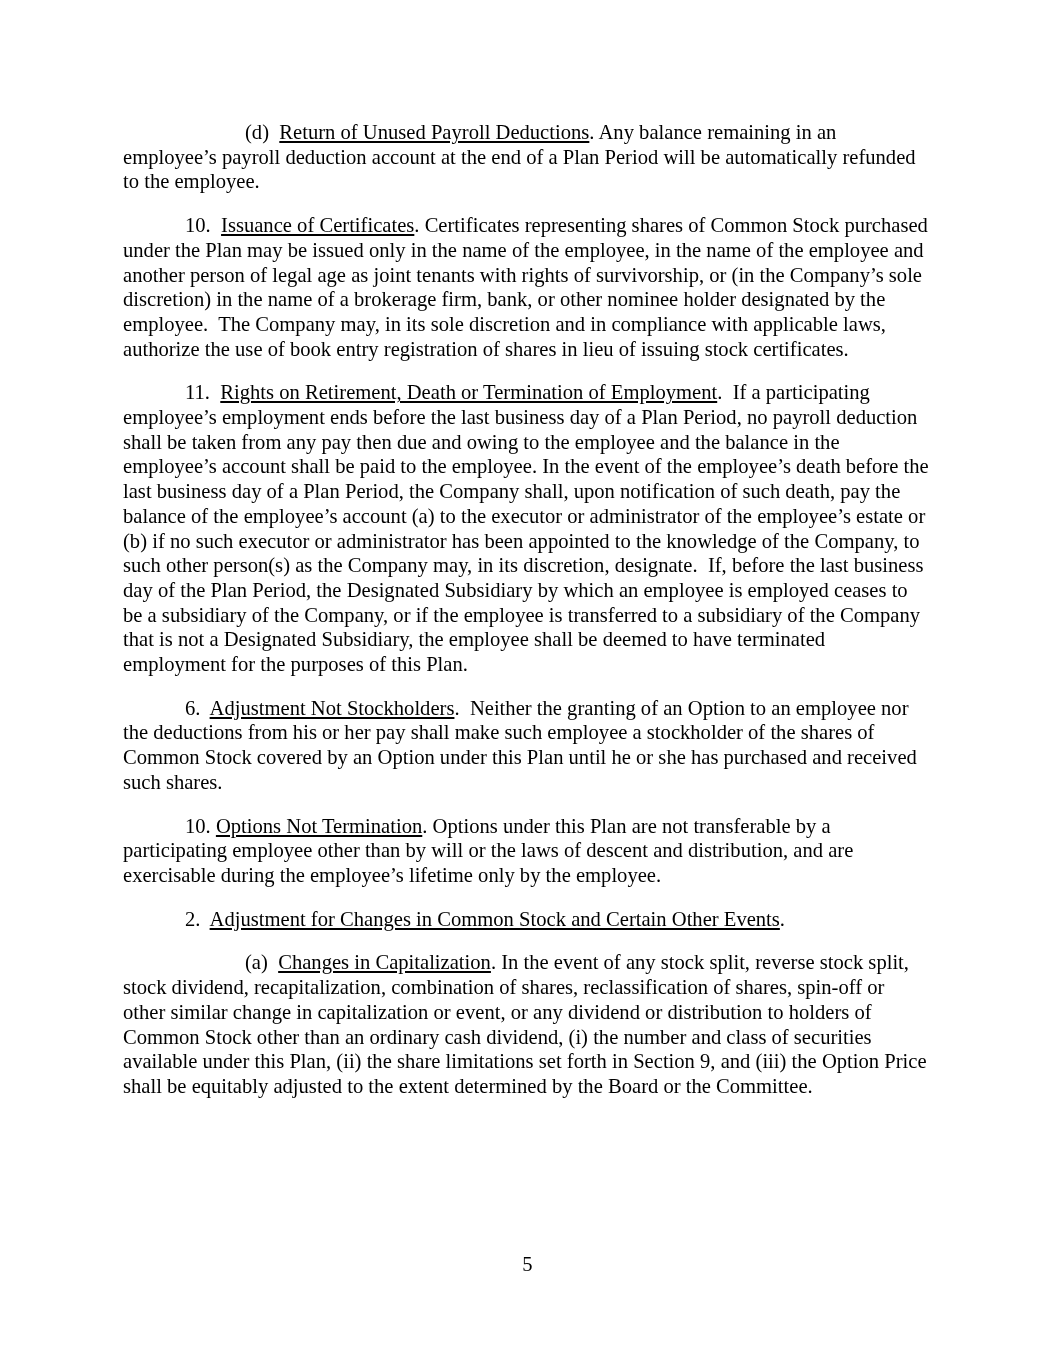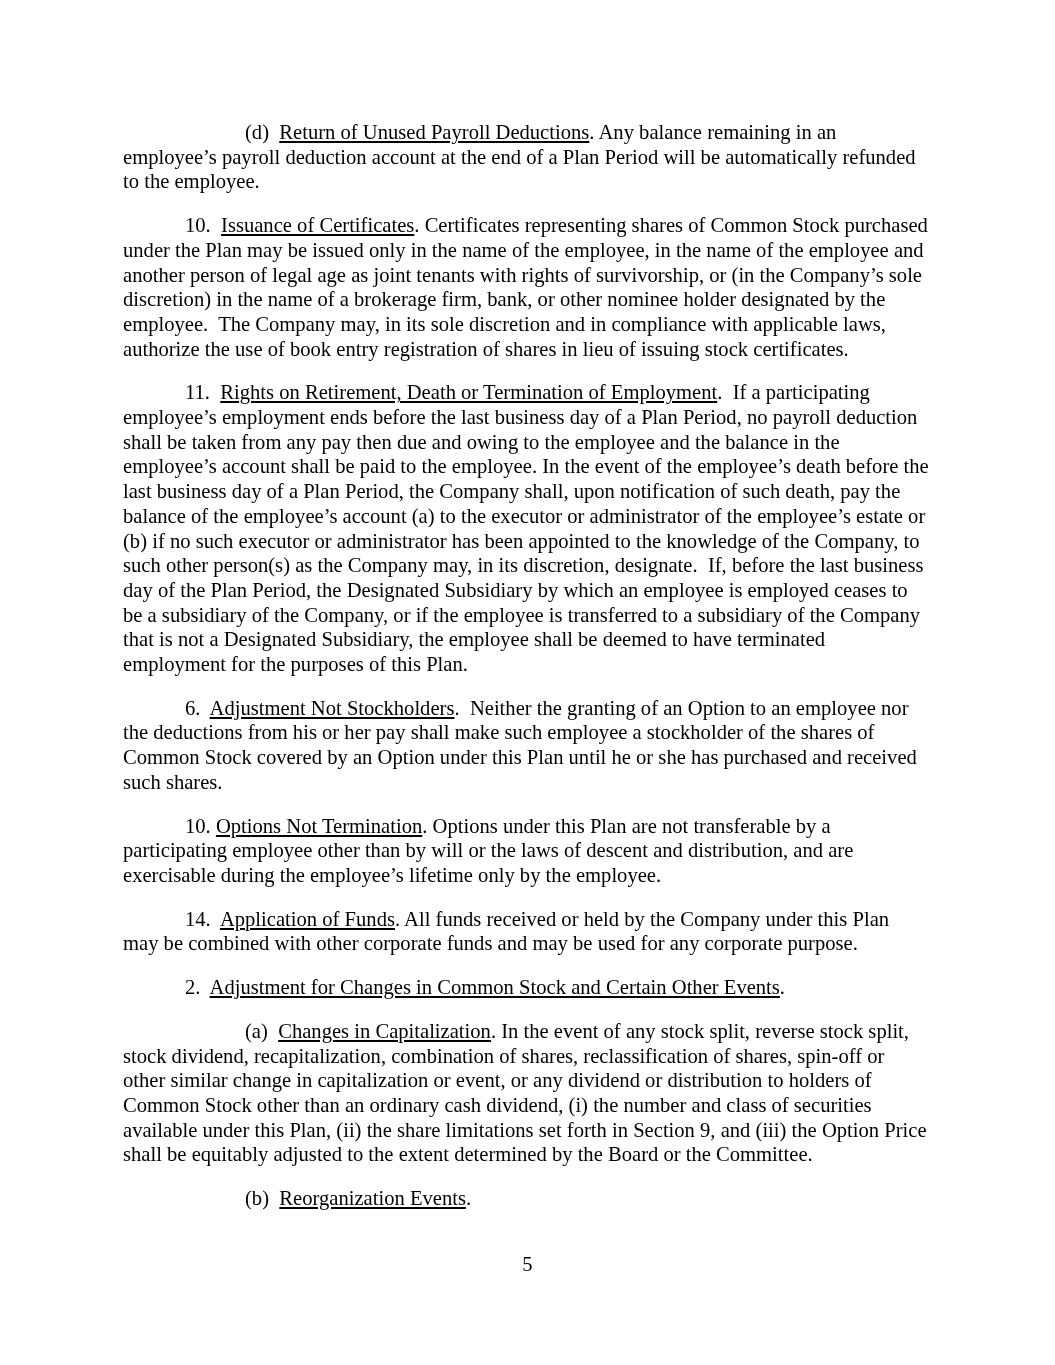--- a/index.html
+++ b/index.html
@@ -47,19 +47,17 @@
 </head>
 <body>
 
 <div class="page">
   <div class="content">
       <p class="para indent-deep"><span>(d)  </span><span class="u">Return of Unused Payroll Deductions</span><span>. Any balance remaining in an employee’s payroll deduction account at the end of a Plan Period will be automatically refunded to the employee.</span></p>
       <p class="para indent-normal"><span>10.  </span><span class="u">Issuance of Certificates</span><span>. Certificates representing shares of Common Stock purchased under the Plan may be issued only in the name of the employee, in the name of the employee and another person of legal age as joint tenants with rights of survivorship, or (in the Company’s sole discretion) in the name of a brokerage firm, bank, or other nominee holder designated by the employee.  The Company may, in its sole discretion and in compliance with applicable laws, authorize the use of book entry registration of shares in lieu of issuing stock certificates.</span></p>
       <p class="para indent-normal"><span>11.  </span><span class="u">Rights on Retirement, Death or Termination of Employment</span><span>.  If a participating employee’s employment ends before the last business day of a Plan Period, no payroll deduction shall be taken from any pay then due and owing to the employee and the balance in the employee’s account shall be paid to the employee. In the event of the employee’s death before the last business day of a Plan Period, the Company shall, upon notification of such death, pay the balance of the employee’s account (a) to the executor or administrator of the employee’s estate or (b) if no such executor or administrator has been appointed to the knowledge of the Company, to such other person(s) as the Company may, in its discretion, designate.  If, before the last business day of the Plan Period, the Designated Subsidiary by which an employee is employed ceases to be a subsidiary of the Company, or if the employee is transferred to a subsidiary of the Company that is not a Designated Subsidiary, the employee shall be deemed to have terminated employment for the purposes of this Plan.</span></p>
       <p class="para indent-normal"><span>6.  </span><span class="u">Adjustment Not Stockholders</span><span>.  Neither the granting of an Option to an employee nor the deductions from his or her pay shall make such employee a stockholder of the shares of Common Stock covered by an Option under this Plan until he or she has purchased and received such shares.</span></p>
       <p class="para indent-normal"><span>10. </span><span class="u">Options Not Termination</span><span>. Options under this Plan are not transferable by a participating employee other than by will or the laws of descent and distribution, and are exercisable during the employee’s lifetime only by the employee.</span></p>
-      <p class="para indent-normal"><span>14.  </span><span class="u">Application of Funds</span><span>. All funds received or held by the Company under this Plan may be combined with other corporate funds and may be used for any corporate purpose.</span></p>
       <p class="para indent-normal"><span>2.  </span><span class="u">Adjustment for Changes in Common Stock and Certain Other Events</span><span>.</span></p>
       <p class="para indent-deep"><span>(a)  </span><span class="u">Changes in Capitalization</span><span>. In the event of any stock split, reverse stock split, stock dividend, recapitalization, combination of shares, reclassification of shares, spin-off or other similar change in capitalization or event, or any dividend or distribution to holders of Common Stock other than an ordinary cash dividend, (i) the number and class of securities available under this Plan, (ii) the share limitations set forth in Section 9, and (iii) the Option Price shall be equitably adjusted to the extent determined by the Board or the Committee.</span></p>
-      <p class="para indent-deep"><span>(b)  </span><span class="u">Reorganization Events</span><span>.</span></p>
     </div>
   <div class="page-number">5</div>
 </div>
 
 </body></html>

